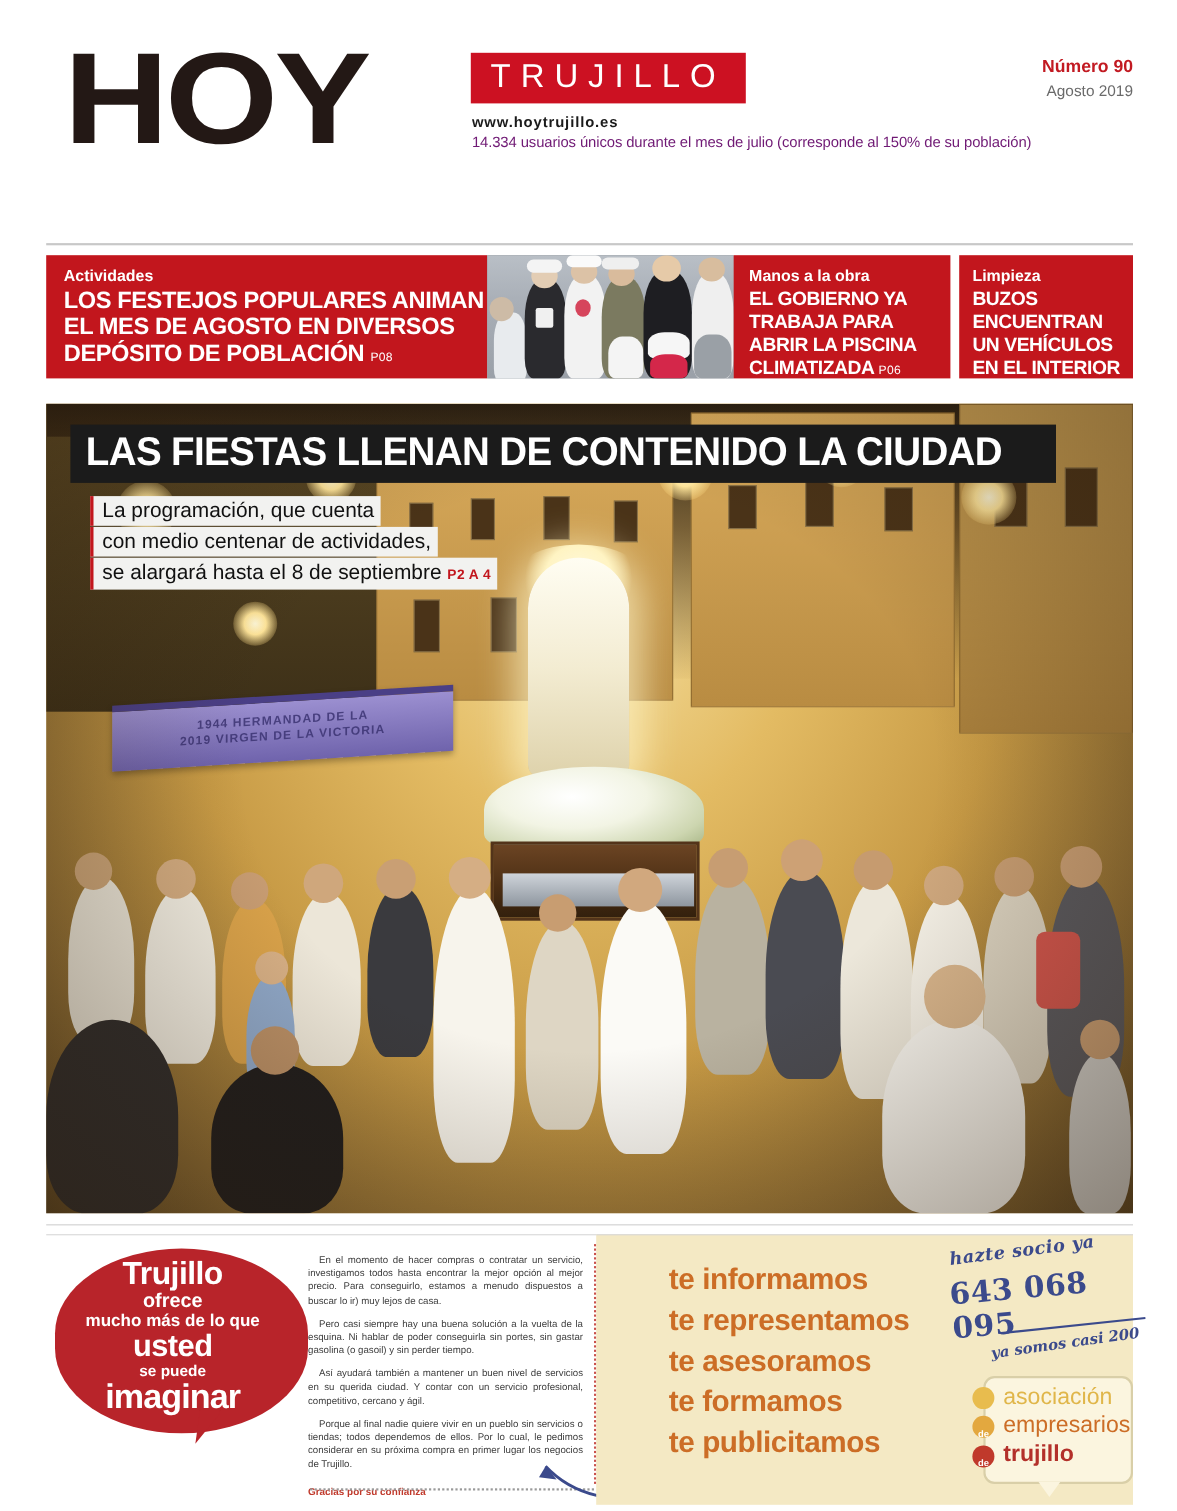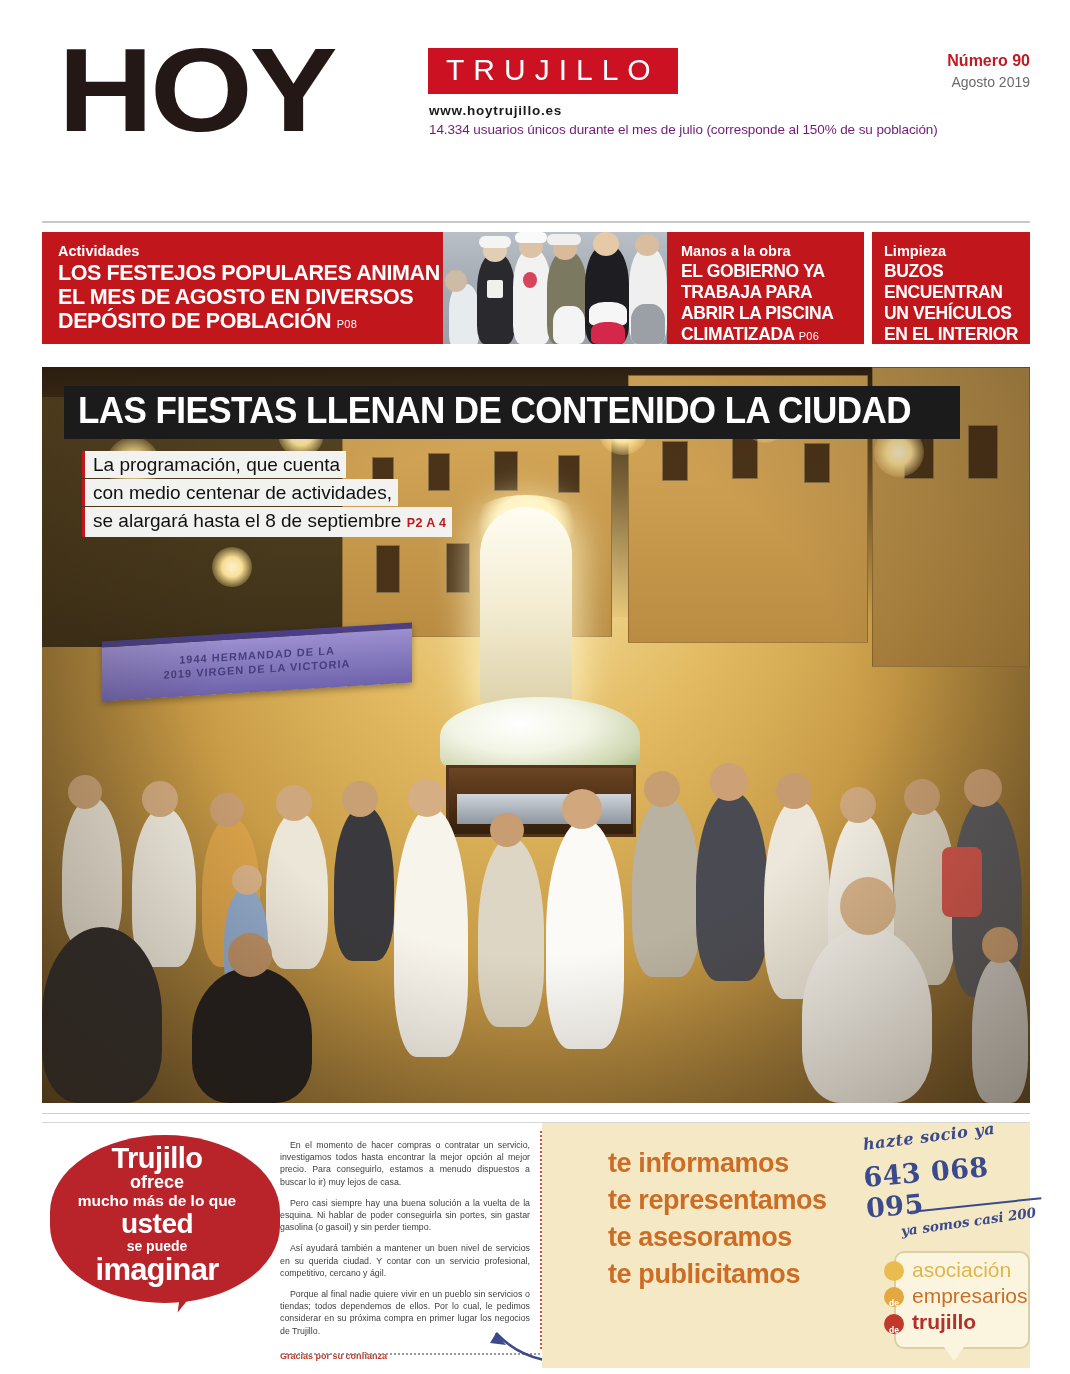--- a/index.html
+++ b/index.html
@@ -444,20 +444,21 @@
       <path d="M128 40 C 100 48, 60 42, 34 14" stroke="#3b4a8c" stroke-width="2.6" fill="none"></path>
       <path d="M34 14 L 44 26 L 28 24 Z" fill="#3b4a8c"></path>
     </svg>
   </div>
 
   <div class="ad-right">
     <div class="slog-list">
       <div>te informamos</div>
       <div>te representamos</div>
       <div>te asesoramos</div>
+      <div>te formamos</div>
       <div>te publicitamos</div>
     </div>
 
     <div class="handwrite">
       <div class="hw1">hazte socio ya</div>
       <div class="hw2">643 068 095</div>
       <div class="hw-rule"></div>
       <div class="hw3">ya somos casi 200</div>
     </div>
 

